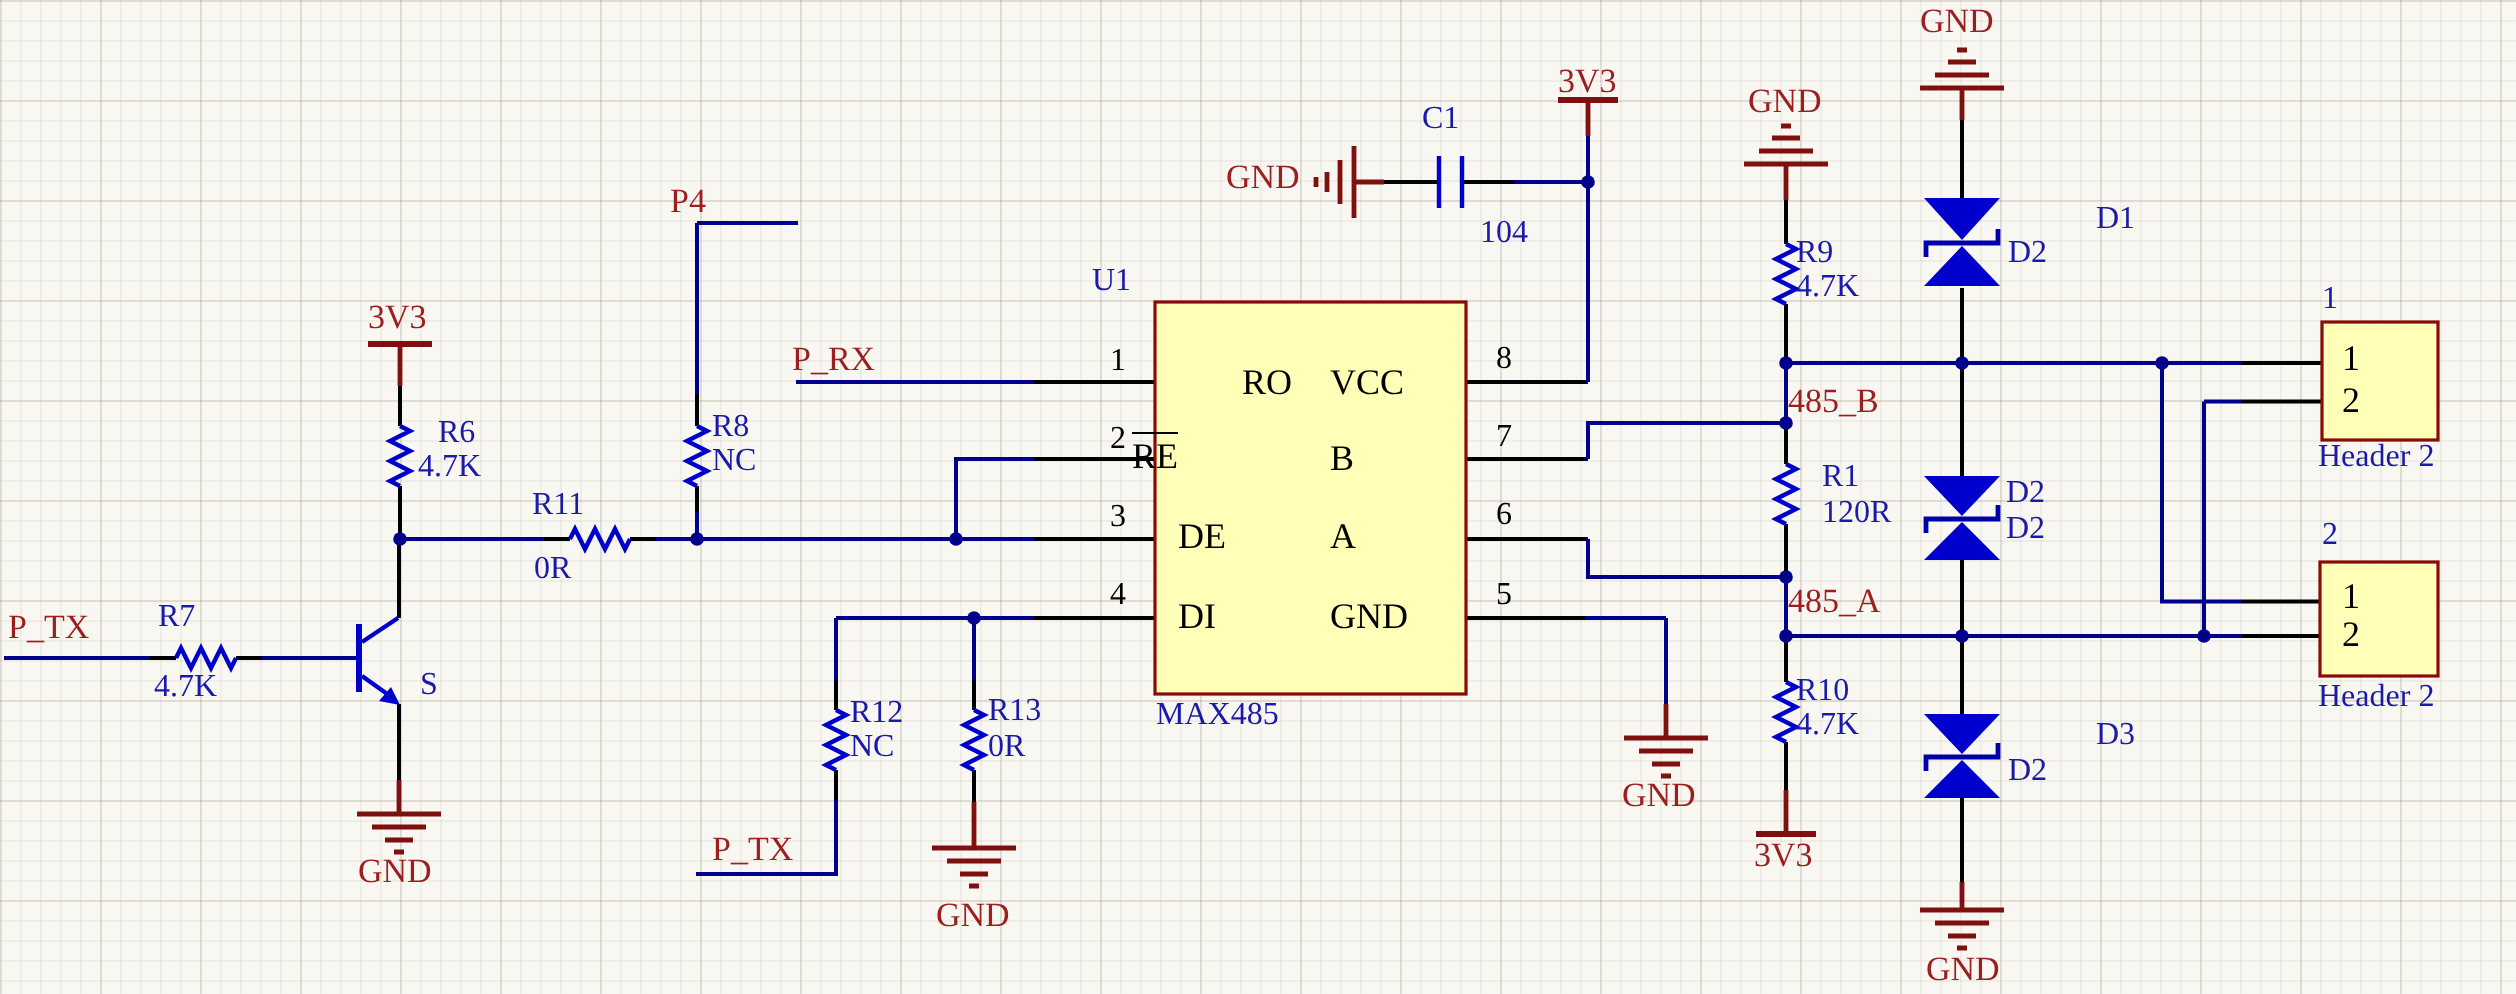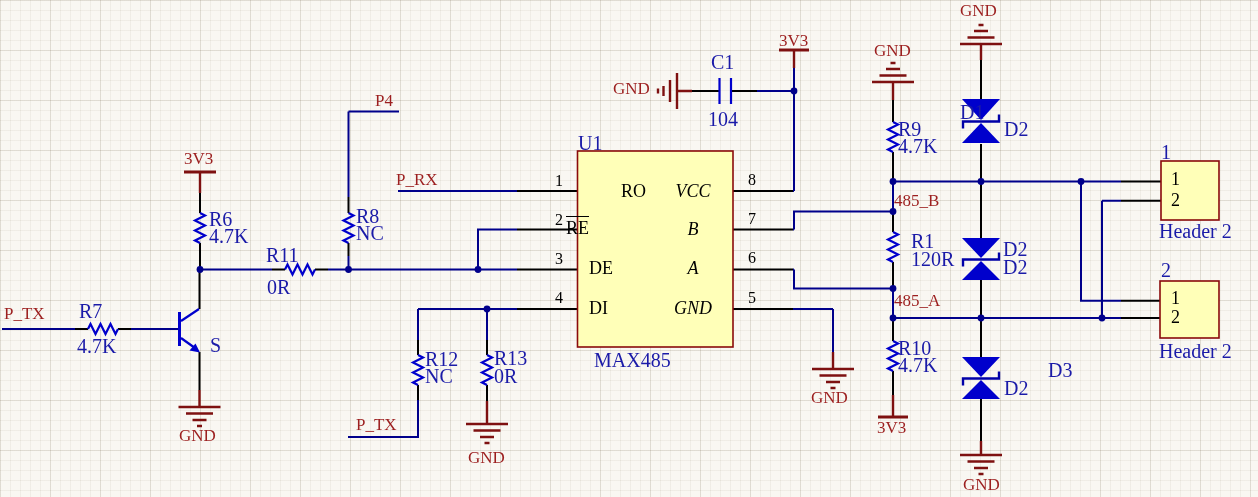--- a/index.html
+++ b/index.html
@@ -22,25 +22,25 @@
   .cp {stroke:var(--comp);stroke-width:2.2;fill:none;}
   .cpb{stroke:var(--comp);stroke-width:3;fill:none;}
   .cpf{fill:var(--comp);stroke:none;}
   .pw {stroke:var(--pwr);stroke-width:2.4;fill:none;}
   .pwb{stroke:var(--pwr);stroke-width:3;fill:none;}
   .jd {fill:var(--wire);stroke:none;}
   .body{fill:var(--fill);stroke:var(--border);stroke-width:1.6;}
   .bar{stroke:#0000A8;stroke-width:2.4;fill:none;}
   span.lbl{position:absolute;white-space:nowrap;line-height:1;}
   .nl {color:var(--net);font-size:17px;}
-  .ds {color:var(--desig);font-size:20px;}
+  .ds {color:var(--desig);font-size:16px;}
   .pn {color:#000;font-size:18px;}
   .pno{color:#000;font-size:16px;}
   .ra {width:28px;text-align:right;display:inline-block;}
-  .rw {width:56px;text-align:center;font-style:italic;}
+  .rw {width:56px;text-align:left;}
   .ovl{border-top:1.6px solid #000;padding-top:1px;}
 </style>
 </head>
 <body>
 
 <div id="sheet">
 
   <svg id="gfx" width="1258" height="497" viewBox="0 0 1258 497">
 
     <g>
@@ -199,58 +199,58 @@
       <circle class="jd" cx="893" cy="288.5" r="3.4"></circle>
       <circle class="jd" cx="893" cy="318" r="3.4"></circle>
       <circle class="jd" cx="981" cy="318" r="3.4"></circle>
       <circle class="jd" cx="1102" cy="318" r="3.4"></circle>
     </g>
   </svg>
 
   <span class="lbl nl" style="left:4px;top:305px">P_TX</span>
   <span class="lbl nl" style="left:184px;top:150px">3V3</span>
   <span class="lbl nl" style="left:179px;top:427px">GND</span>
-  <span class="lbl nl" style="left:375px;top:92px">P4</span>
+  <span class="lbl nl" style="left:335px;top:92px">P4</span>
   <span class="lbl nl" style="left:396px;top:171px">P_RX</span>
   <span class="lbl nl" style="left:356px;top:416px">P_TX</span>
   <span class="lbl nl" style="left:613px;top:80px">GND</span>
   <span class="lbl nl" style="left:779px;top:32px">3V3</span>
   <span class="lbl nl" style="left:811px;top:389px">GND</span>
   <span class="lbl nl" style="left:468px;top:449px">GND</span>
   <span class="lbl nl" style="left:874px;top:42px">GND</span>
   <span class="lbl nl" style="left:960px;top:2px">GND</span>
   <span class="lbl nl" style="left:894px;top:192px">485_B</span>
   <span class="lbl nl" style="left:894px;top:292px">485_A</span>
   <span class="lbl nl" style="left:877px;top:419px">3V3</span>
   <span class="lbl nl" style="left:963px;top:476px">GND</span>
 
   <span class="lbl ds" style="left:79px;top:301px">R7</span>
   <span class="lbl ds" style="left:77px;top:336px">4.7K</span>
-  <span class="lbl ds" style="left:209px;top:209px">R6</span>
+  <span class="lbl ds" style="left:219px;top:209px">R6</span>
   <span class="lbl ds" style="left:209px;top:226px">4.7K</span>
   <span class="lbl ds" style="left:266px;top:245px">R11</span>
   <span class="lbl ds" style="left:267px;top:277px">0R</span>
   <span class="lbl ds" style="left:356px;top:206px">R8</span>
   <span class="lbl ds" style="left:356px;top:223px">NC</span>
   <span class="lbl ds" style="left:425px;top:349px">R12</span>
   <span class="lbl ds" style="left:425px;top:366px">NC</span>
   <span class="lbl ds" style="left:494px;top:348px">R13</span>
   <span class="lbl ds" style="left:494px;top:366px">0R</span>
   <span class="lbl ds" style="left:711px;top:52px">C1</span>
-  <span class="lbl ds" style="left:708px;top:109px">104</span>
+  <span class="lbl ds" style="left:740px;top:109px">104</span>
   <span class="lbl ds" style="left:210px;top:335px">S</span>
-  <span class="lbl ds" style="left:578px;top:133px">U1</span>
-  <span class="lbl ds" style="left:594px;top:350px">MAX485</span>
+  <span class="lbl ds" style="left:546px;top:133px">U1</span>
+  <span class="lbl ds" style="left:578px;top:350px">MAX485</span>
   <span class="lbl ds" style="left:898px;top:119px">R9</span>
   <span class="lbl ds" style="left:898px;top:136px">4.7K</span>
   <span class="lbl ds" style="left:911px;top:231px">R1</span>
   <span class="lbl ds" style="left:911px;top:249px">120R</span>
   <span class="lbl ds" style="left:898px;top:338px">R10</span>
   <span class="lbl ds" style="left:898px;top:355px">4.7K</span>
-  <span class="lbl ds" style="left:960px;top:102px">D1</span>
+  <span class="lbl ds" style="left:1048px;top:102px">D1</span>
   <span class="lbl ds" style="left:1004px;top:119px">D2</span>
   <span class="lbl ds" style="left:1003px;top:239px">D2</span>
   <span class="lbl ds" style="left:1003px;top:257px">D2</span>
   <span class="lbl ds" style="left:1048px;top:360px">D3</span>
   <span class="lbl ds" style="left:1004px;top:378px">D2</span>
   <span class="lbl ds" style="left:1161px;top:142px">1</span>
   <span class="lbl ds" style="left:1159px;top:221px">Header 2</span>
   <span class="lbl ds" style="left:1161px;top:260px">2</span>
   <span class="lbl ds" style="left:1159px;top:341px">Header 2</span>
 

